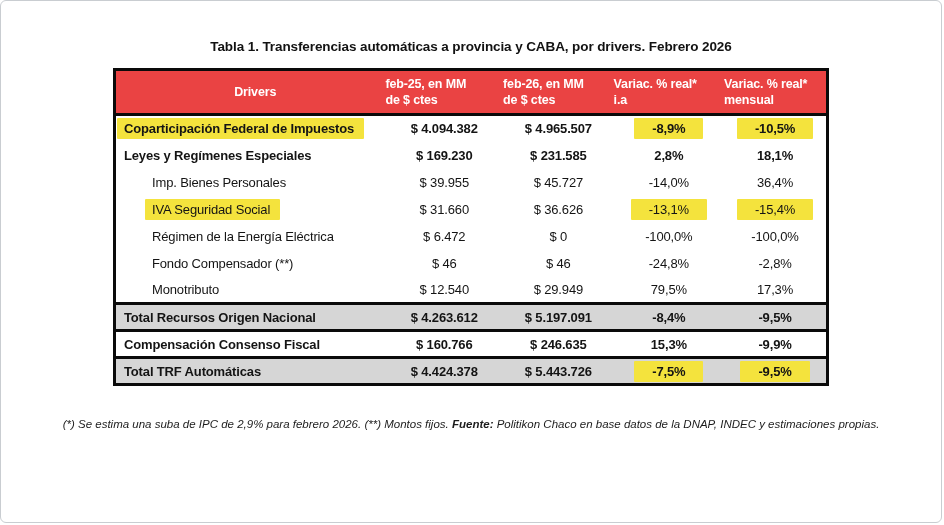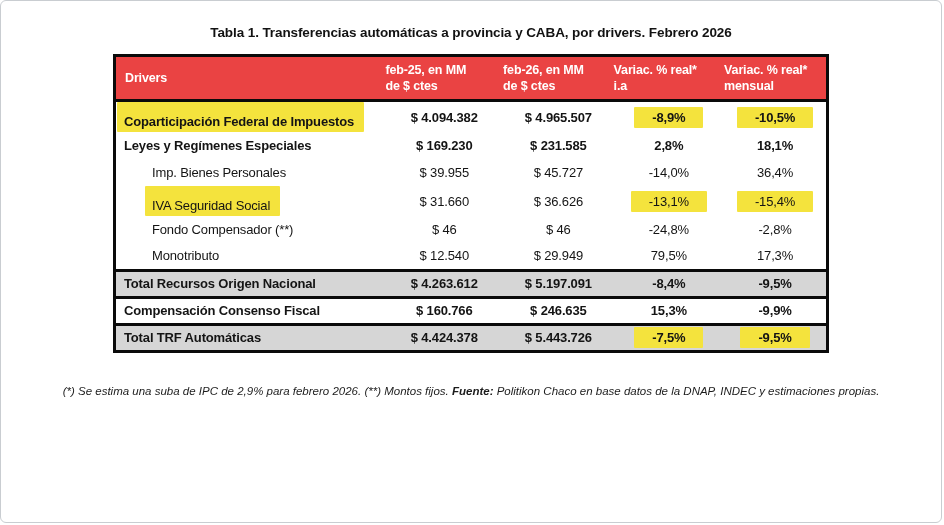--- a/index.html
+++ b/index.html
@@ -12,21 +12,21 @@
   }
   .page {
     width: 942px;
     height: 523px;
     border: 1px solid #c9cdd1;
     border-radius: 6px;
     background: #ffffff;
     overflow: hidden;
   }
   .title {
-    margin-top: 24px;
+    margin-top: 38px;
     text-align: center;
     font-size: 13.5px;
     font-weight: bold;
     color: #121212;
     letter-spacing: -0.1px;
   }
   table.drivers {
     width: 716px;
     margin: 14px auto 0 auto;
     border-collapse: collapse;
@@ -46,21 +46,21 @@
   }
   thead td {
     color: #ffffff;
     font-weight: bold;
     font-size: 12.5px;
     height: 45px;
     vertical-align: middle;
     text-align: left;
     line-height: 1.3;
   }
-  thead td.h-drivers { text-align: left; padding-left: 9px; }
+  thead td.h-drivers { text-align: center; padding-left: 9px; }
 
   tbody td {
     font-size: 13px;
     height: 27px;
     text-align: center;
     vertical-align: middle;
     color: #141414;
     white-space: nowrap;
   }
   tbody td.label { text-align: left; padding-left: 8px; }
@@ -74,21 +74,21 @@
 
   tr.bt { border-top: 3px solid #0a0a0a; }
   tr.bb { border-bottom: 3px solid #0a0a0a; border-radius: 10px; }
 
   .hl {
     background: #f4e33d;
     display: inline-block;
     padding: 3px 18px;
     border-radius: 1px;
   }
-  td.label .hl { padding: 12px 10px 3px 7px; margin-left: -7px; }
+  td.label .hl { padding: 3px 10px 3px 7px; margin-left: -7px; }
   tr.row-sub td.label .hl { margin-left: -7px; }
 
   .footnote {
     width: 820px;
     margin: 27px auto 8px auto;
     text-align: center;
     font-size: 11.5px;
     font-style: italic;
     color: #1c1c1c;
     line-height: 2.0;
@@ -156,20 +156,27 @@
         <td>36,4%</td>
       </tr>
       <tr class="row-sub">
         <td class="label"><span class="hl">IVA Seguridad Social</span></td>
         <td>$ 31.660</td>
         <td>$ 36.626</td>
         <td><span class="hl">-13,1%</span></td>
         <td><span class="hl">-15,4%</span></td>
       </tr>
       <tr class="row-sub">
+        <td class="label">Régimen de la Energía Eléctrica</td>
+        <td>$ 6.472</td>
+        <td>$ 0</td>
+        <td>-100,0%</td>
+        <td>-100,0%</td>
+      </tr>
+      <tr class="row-sub">
         <td class="label">Fondo Compensador (**)</td>
         <td>$ 46</td>
         <td>$ 46</td>
         <td>-24,8%</td>
         <td>-2,8%</td>
       </tr>
       <tr class="row-sub">
         <td class="label">Monotributo</td>
         <td>$ 12.540</td>
         <td>$ 29.949</td>

